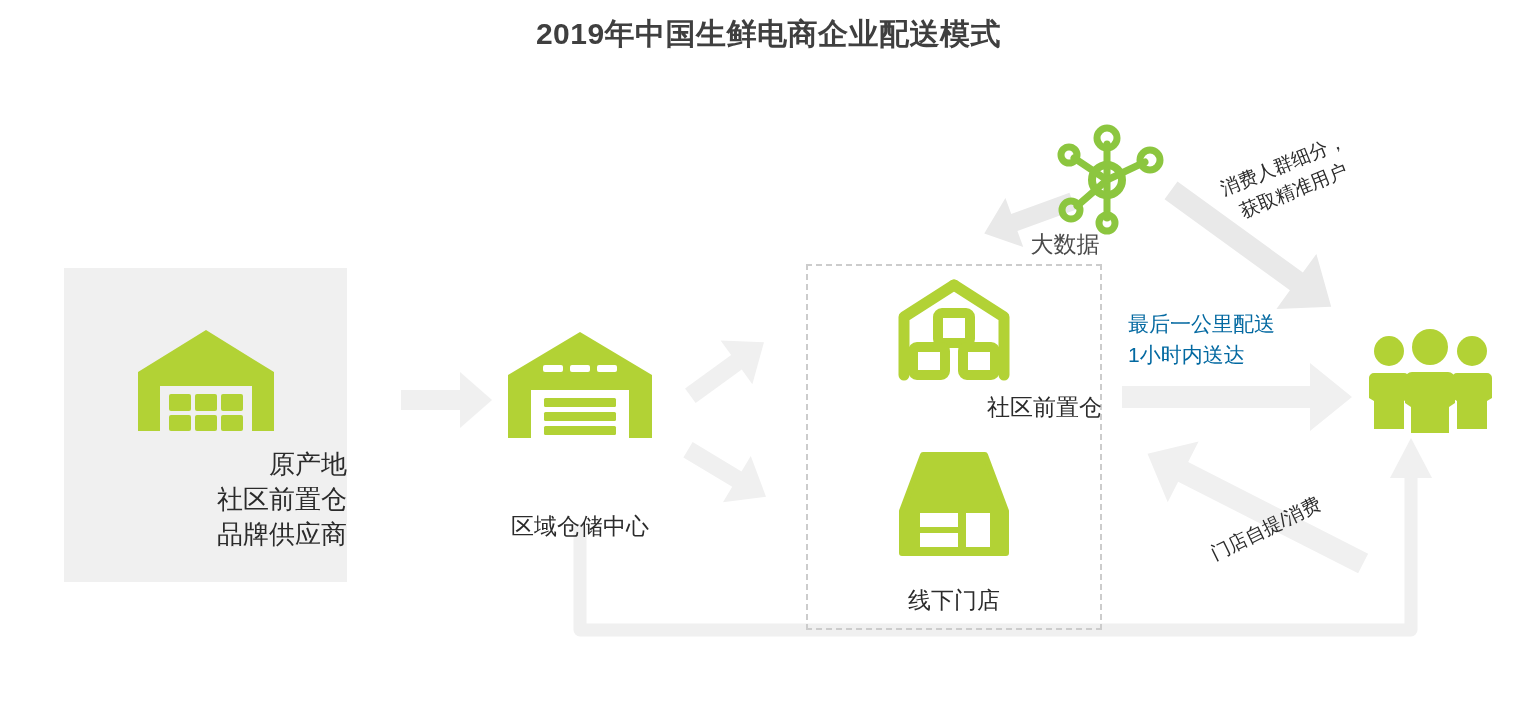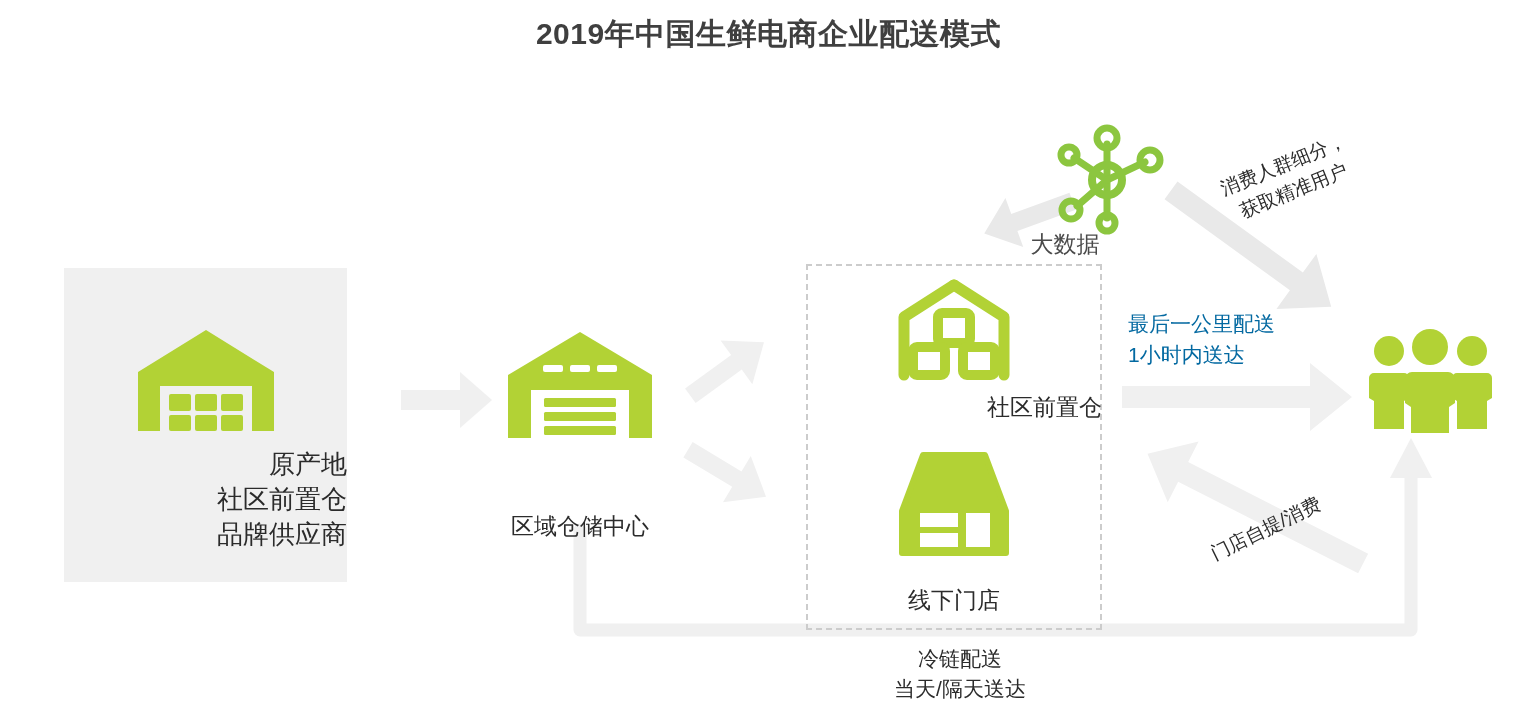--- a/index.html
+++ b/index.html
@@ -180,18 +180,14 @@
     <div>获取精准用户</div>
   </div>
 
   <div id="ann-lastmile">
     <div>最后一公里配送</div>
     <div>1小时内送达</div>
   </div>
 
   <div id="ann-pickup">门店自提/消费</div>
 
-  <div id="ann-coldchain">
-    <div>冷链配送</div>
-    <div>当天/隔天送达</div>
-  </div>
 
 </div>
 
 </body></html>

